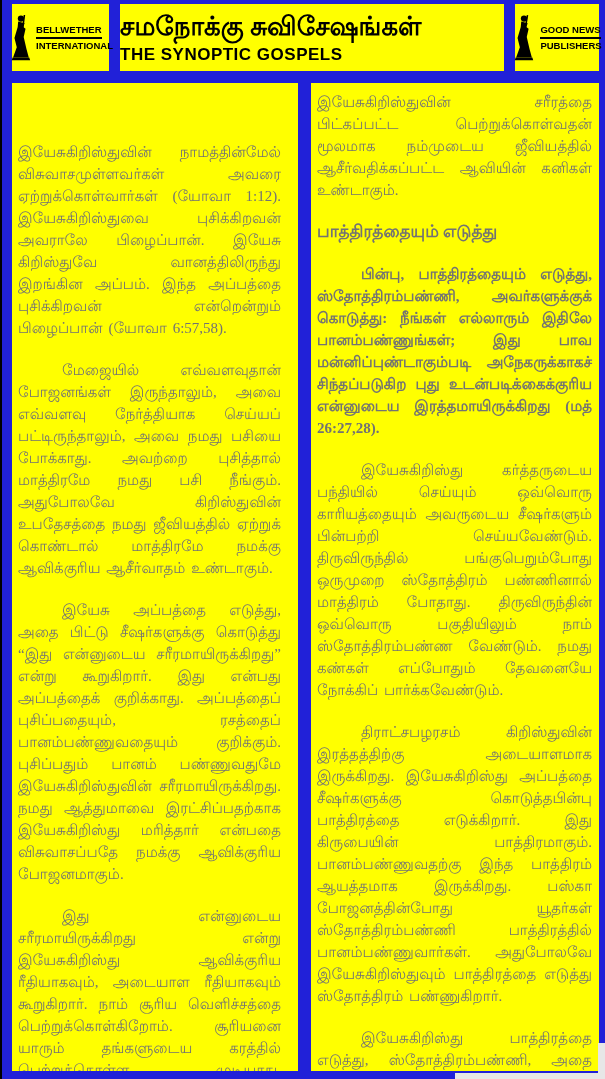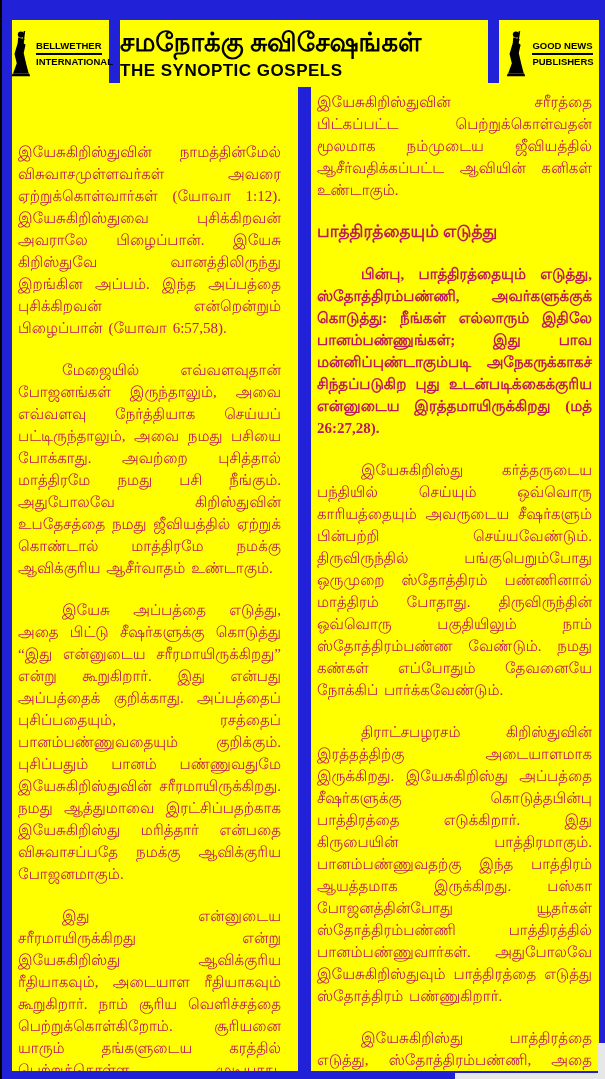--- a/index.html
+++ b/index.html
@@ -6,35 +6,35 @@
   body { width:605px; height:1079px; background:#9a9a9a; font-family:"Liberation Serif", serif; }
 
   .sheet {
     position:relative; width:605px; height:1079px; box-sizing:border-box;
     background:#2121d8;
     border-left:2px solid #000000;
     overflow:hidden;
   }
 
   
-  .header { position:absolute; left:10px; top:20px; width:587px; height:67px; display:flex; }
+  .header { position:absolute; left:10px; top:4px; width:587px; height:67px; display:flex; }
   .hbox { background:#ffff00; box-sizing:border-box; }
   .logo-box { display:flex; align-items:center; justify-content:center; gap:4px; }
   .logo-box.left  { width:97px;  margin-right:11px; }
-  .logo-box.right { width:100px; margin-left:11px; }
+  .logo-box.right { width:84px; margin-left:11px; }
   .title-box { flex:1; display:flex; flex-direction:column; align-items:flex-start; justify-content:center; }
   .title-tamil   { font-weight:bold; font-size:26px; line-height:30px; color:#000; }
   .title-english { font-family:"Liberation Sans", sans-serif; font-weight:bold; font-size:17px; line-height:19px; letter-spacing:0.5px; margin-top:3px; color:#000; }
   .logo-figure { flex:0 0 auto; }
   .logo-text { font-family:"Liberation Sans", sans-serif; font-weight:bold; font-size:9.5px; line-height:13px; color:#000; white-space:nowrap; }
   .logo-text .l1 { border-bottom:2px solid #000; padding-bottom:1px; display:inline-block; }
 
   
   .main { position:absolute; left:10px; top:83px; width:587px; height:988px; display:flex; }
-  .column { background:#ffff00; box-sizing:border-box; overflow:hidden; color:#be185d; }
+  .column { background:#ffff00; box-sizing:border-box; overflow:hidden; color:#737373; }
   .column.left  { width:286px; padding:58px 17px 4px 6px; margin-right:13px; }
   .column.right { width:288px; padding:8px 7px 4px 6px; }
 
   .column p {
     margin:0 0 20px 0;
     font-size:15px; line-height:22px;
     text-align:justify; word-spacing:2px;
   }
   .column p.indent { text-indent:44px;margin-top:8px; }
   .column p.quote  { font-weight:bold; }

